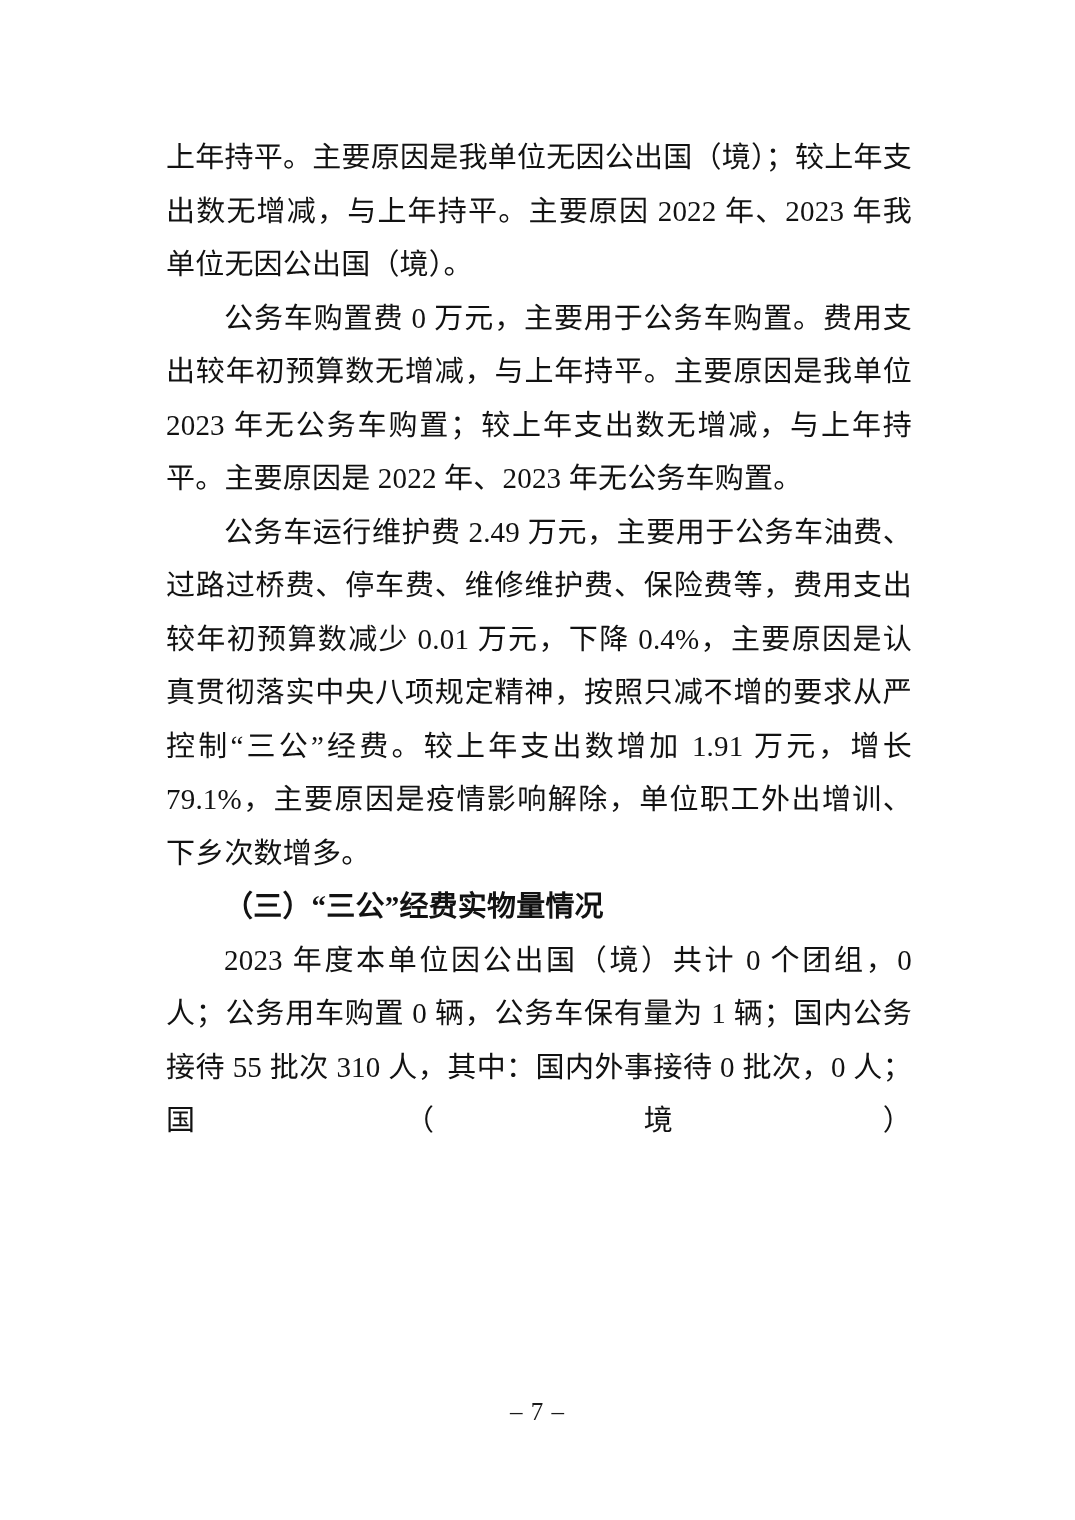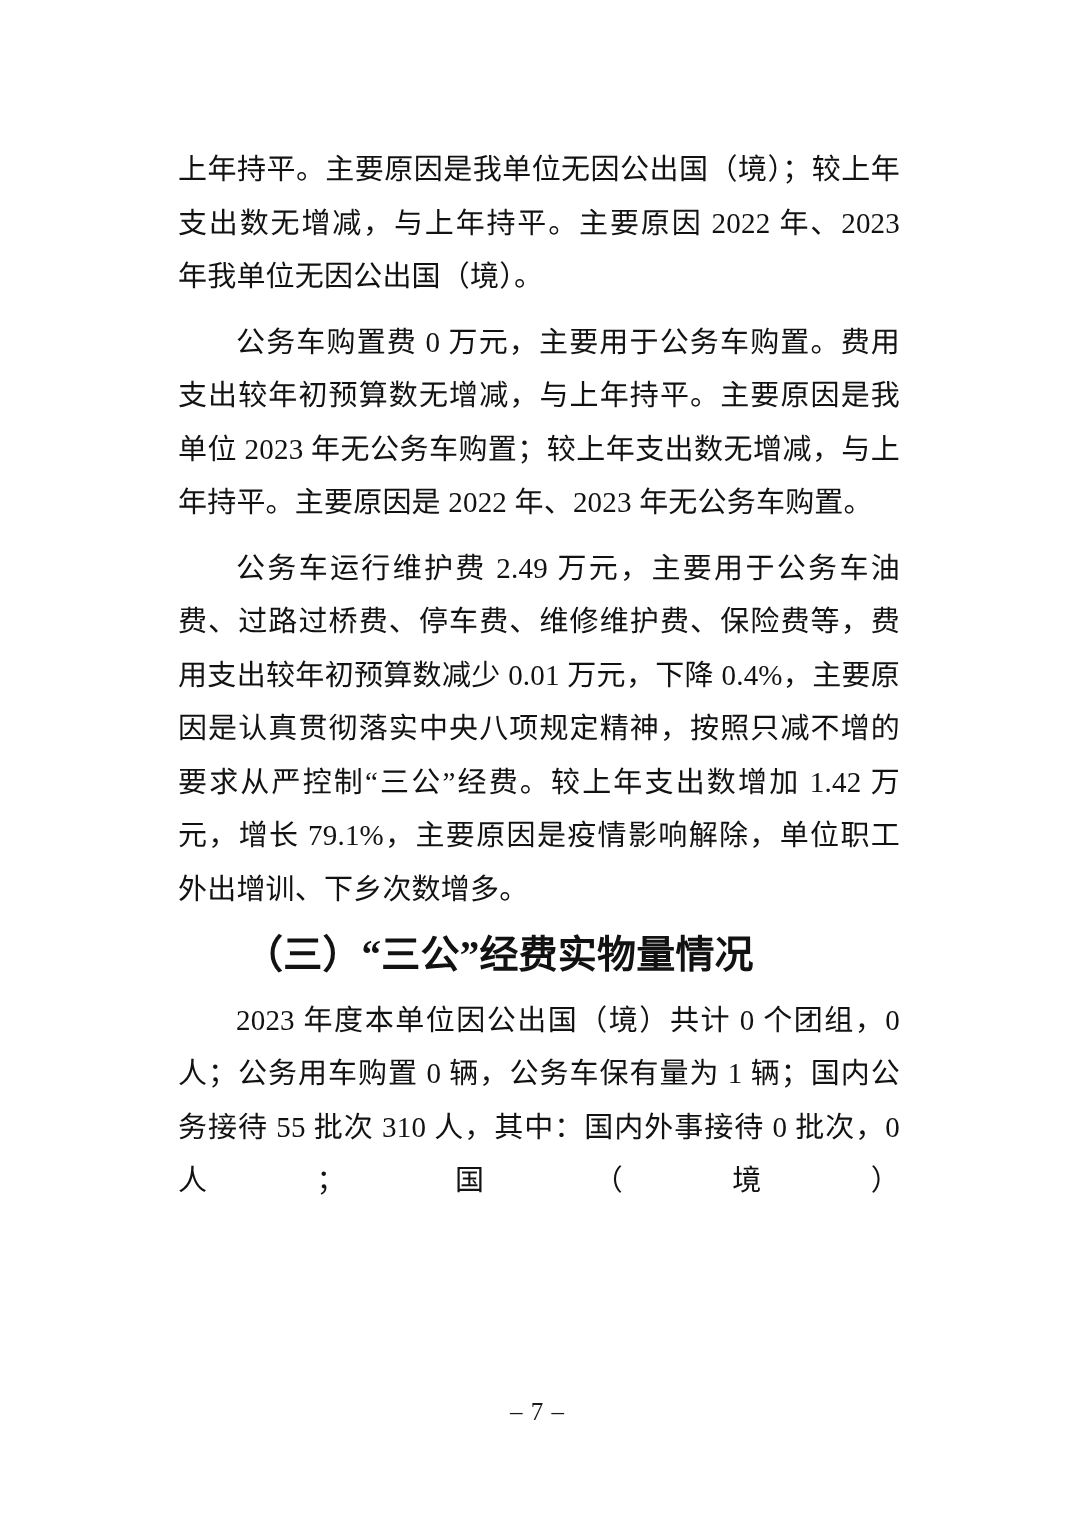--- a/index.html
+++ b/index.html
@@ -23,34 +23,34 @@
     left: 166px;
     top: 131px;
     width: 746px;
     font-size: 29px;
     line-height: 53.5px;
     text-align: justify;
     text-justify: inter-character;
     letter-spacing: 0.2px;
   }
   .para {
-    margin: 12px;
+    margin: 0;
     padding: 0;
     text-indent: 2em;
   }
   .para.continuation {
     text-indent: 0;
   }
   .para.continues {
     text-align-last: justify;
   }
   .section-heading {
     margin: 0;
     padding: 0;
-    font-size: 39px;
+    font-size: 29px;
     line-height: 53.5px;
     font-weight: 700;
     text-indent: 2em;
   }
   .footer {
     position: absolute;
     top: 1398px;
     left: 0;
     width: 100%;
     text-align: center;
@@ -62,20 +62,20 @@
     color: #1a1a1a;
   }
 </style>
 </head>
 <body>
 
 <div class="page">
   <main class="body-text">
     <p class="para continuation">上年持平。主要原因是我单位无因公出国（境）；较上年支出数无增减，与上年持平。主要原因 2022 年、2023 年我单位无因公出国（境）。</p>
     <p class="para">公务车购置费 0 万元，主要用于公务车购置。费用支出较年初预算数无增减，与上年持平。主要原因是我单位 2023 年无公务车购置；较上年支出数无增减，与上年持平。主要原因是 2022 年、2023 年无公务车购置。</p>
-    <p class="para">公务车运行维护费 2.49 万元，主要用于公务车油费、过路过桥费、停车费、维修维护费、保险费等，费用支出较年初预算数减少 0.01 万元，下降 0.4%，主要原因是认真贯彻落实中央八项规定精神，按照只减不增的要求从严控制“三公”经费。较上年支出数增加 1.42 万元，增长 79.1%，主要原因是疫情影响解除，单位职工外出增训、下乡次数增多。</p>
+    <p class="para">公务车运行维护费 2.49 万元，主要用于公务车油费、过路过桥费、停车费、维修维护费、保险费等，费用支出较年初预算数减少 0.01 万元，下降 0.4%，主要原因是认真贯彻落实中央八项规定精神，按照只减不增的要求从严控制“三公”经费。较上年支出数增加 1.91 万元，增长 79.1%，主要原因是疫情影响解除，单位职工外出增训、下乡次数增多。</p>
     <h3 class="section-heading">（三）“三公”经费实物量情况</h3>
     <p class="para continues">2023 年度本单位因公出国（境）共计 0 个团组，0 人；公务用车购置 0 辆，公务车保有量为 1 辆；国内公务接待 55 批次 310 人，其中：国内外事接待 0 批次，0 人；国（境）</p>
   </main>
   <footer class="footer">
     <span class="page-number">– 7 –</span>
   </footer>
 </div>
 
 </body></html>

